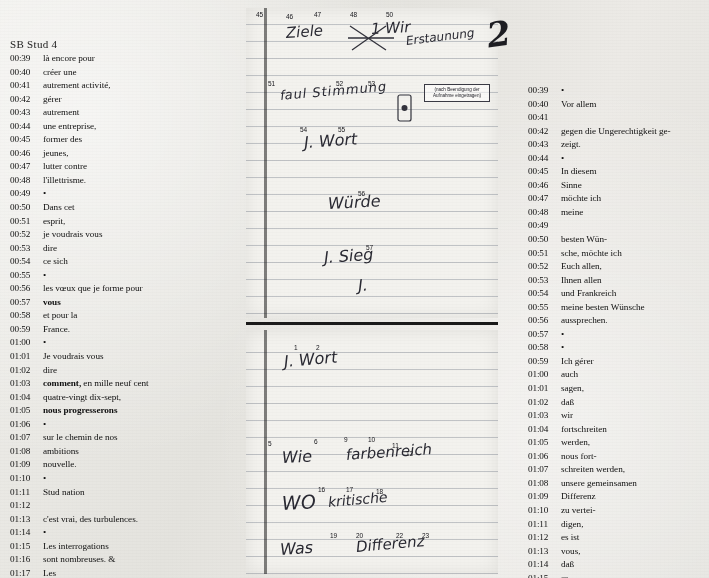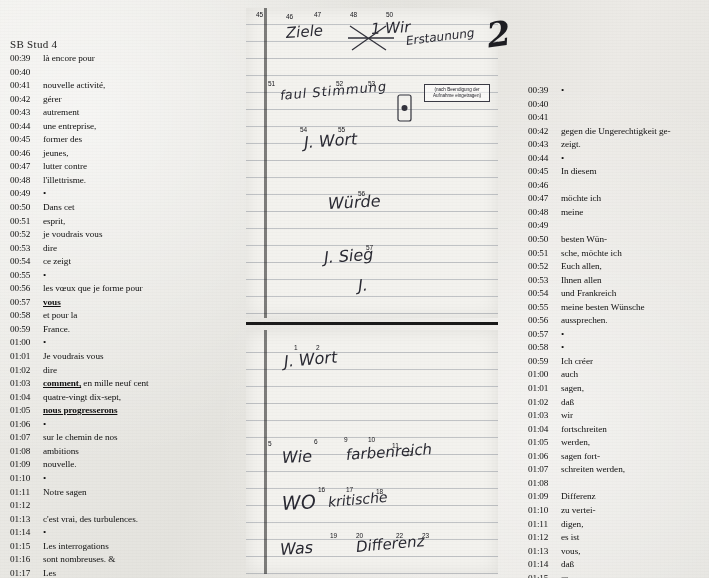--- a/index.html
+++ b/index.html
@@ -67,21 +67,20 @@
     font-size: 9.2px;
     letter-spacing: -0.15px;
   }
   .tline .tx {
     flex: 1 1 auto;
     font-size: 9.2px;
     letter-spacing: -0.05px;
   }
   .tline .tx b {
     font-weight: bold;
-    text-decoration: underline;
   }
 
   
   .col-right {
     position: absolute;
     left: 528px;
     top: 68px;
     width: 180px;
   }
   .col-right .tline .tc { width: 33px; flex: 0 0 33px; }
@@ -183,24 +182,25 @@
   <div class="doc-id">SB Stud 4</div>
 
   <div class="col-left">
     <div class="lines" id="left-lines">
         <div class="tline">
           <span class="tc">00:39</span>
           <span class="tx">là encore pour</span>
         </div>
         <div class="tline">
           <span class="tc">00:40</span>
+          <span class="tx">créer une</span>
         </div>
         <div class="tline">
           <span class="tc">00:41</span>
-          <span class="tx">nouvelle activité,</span>
+          <span class="tx">autrement activité,</span>
         </div>
         <div class="tline">
           <span class="tc">00:42</span>
           <span class="tx">gérer</span>
         </div>
         <div class="tline">
           <span class="tc">00:43</span>
           <span class="tx">autrement</span>
         </div>
         <div class="tline">
@@ -238,21 +238,21 @@
         <div class="tline">
           <span class="tc">00:52</span>
           <span class="tx">je voudrais vous</span>
         </div>
         <div class="tline">
           <span class="tc">00:53</span>
           <span class="tx">dire</span>
         </div>
         <div class="tline">
           <span class="tc">00:54</span>
-          <span class="tx">ce zeigt</span>
+          <span class="tx">ce sich</span>
         </div>
         <div class="tline">
           <span class="tc">00:55</span>
           <span class="tx">•</span>
         </div>
         <div class="tline">
           <span class="tc">00:56</span>
           <span class="tx">les vœux que je forme pour</span>
         </div>
         <div class="tline">
@@ -306,21 +306,21 @@
         <div class="tline">
           <span class="tc">01:09</span>
           <span class="tx">nouvelle.</span>
         </div>
         <div class="tline">
           <span class="tc">01:10</span>
           <span class="tx">•</span>
         </div>
         <div class="tline">
           <span class="tc">01:11</span>
-          <span class="tx">Notre sagen</span>
+          <span class="tx">Stud nation</span>
         </div>
         <div class="tline">
           <span class="tc">01:12</span>
         </div>
         <div class="tline">
           <span class="tc">01:13</span>
           <span class="tx">c'est vrai, des turbulences.</span>
         </div>
         <div class="tline">
           <span class="tc">01:14</span>
@@ -342,20 +342,21 @@
   </div>
 
   <div class="col-right">
     <div class="lines" id="right-lines">
         <div class="tline">
           <span class="tc">00:39</span>
           <span class="tx">•</span>
         </div>
         <div class="tline">
           <span class="tc">00:40</span>
+          <span class="tx">Vor allem</span>
         </div>
         <div class="tline">
           <span class="tc">00:41</span>
         </div>
         <div class="tline">
           <span class="tc">00:42</span>
           <span class="tx">gegen die Ungerechtigkeit ge-</span>
         </div>
         <div class="tline">
           <span class="tc">00:43</span>
@@ -364,20 +365,21 @@
         <div class="tline">
           <span class="tc">00:44</span>
           <span class="tx">•</span>
         </div>
         <div class="tline">
           <span class="tc">00:45</span>
           <span class="tx">In diesem</span>
         </div>
         <div class="tline">
           <span class="tc">00:46</span>
+          <span class="tx">Sinne</span>
         </div>
         <div class="tline">
           <span class="tc">00:47</span>
           <span class="tx">möchte ich</span>
         </div>
         <div class="tline">
           <span class="tc">00:48</span>
           <span class="tx">meine</span>
         </div>
         <div class="tline">
@@ -415,21 +417,21 @@
         <div class="tline">
           <span class="tc">00:57</span>
           <span class="tx">•</span>
         </div>
         <div class="tline">
           <span class="tc">00:58</span>
           <span class="tx">•</span>
         </div>
         <div class="tline">
           <span class="tc">00:59</span>
-          <span class="tx">Ich créer</span>
+          <span class="tx">Ich gérer</span>
         </div>
         <div class="tline">
           <span class="tc">01:00</span>
           <span class="tx">auch</span>
         </div>
         <div class="tline">
           <span class="tc">01:01</span>
           <span class="tx">sagen,</span>
         </div>
         <div class="tline">
@@ -443,28 +445,29 @@
         <div class="tline">
           <span class="tc">01:04</span>
           <span class="tx">fortschreiten</span>
         </div>
         <div class="tline">
           <span class="tc">01:05</span>
           <span class="tx">werden,</span>
         </div>
         <div class="tline">
           <span class="tc">01:06</span>
-          <span class="tx">sagen fort-</span>
+          <span class="tx">nous fort-</span>
         </div>
         <div class="tline">
           <span class="tc">01:07</span>
           <span class="tx">schreiten werden,</span>
         </div>
         <div class="tline">
           <span class="tc">01:08</span>
+          <span class="tx">unsere gemeinsamen</span>
         </div>
         <div class="tline">
           <span class="tc">01:09</span>
           <span class="tx">Differenz</span>
         </div>
         <div class="tline">
           <span class="tc">01:10</span>
           <span class="tx">zu vertei-</span>
         </div>
         <div class="tline">

